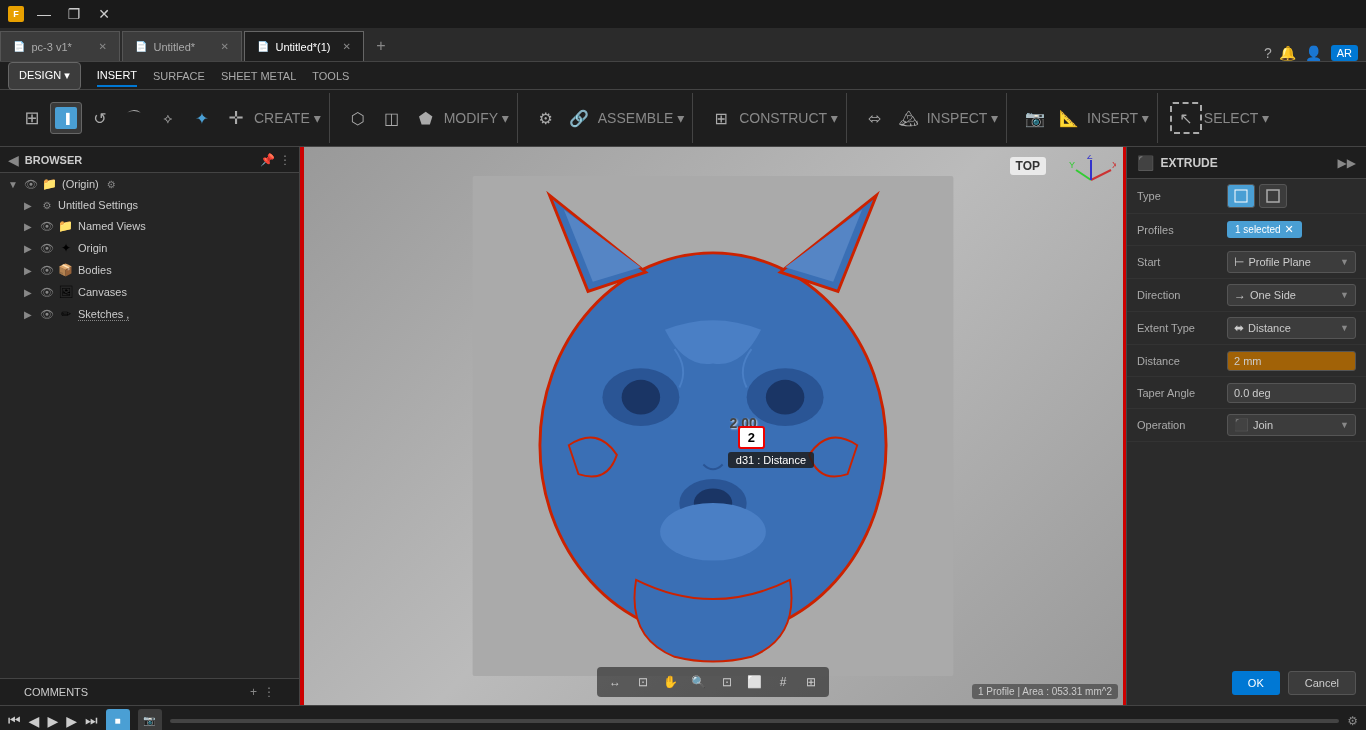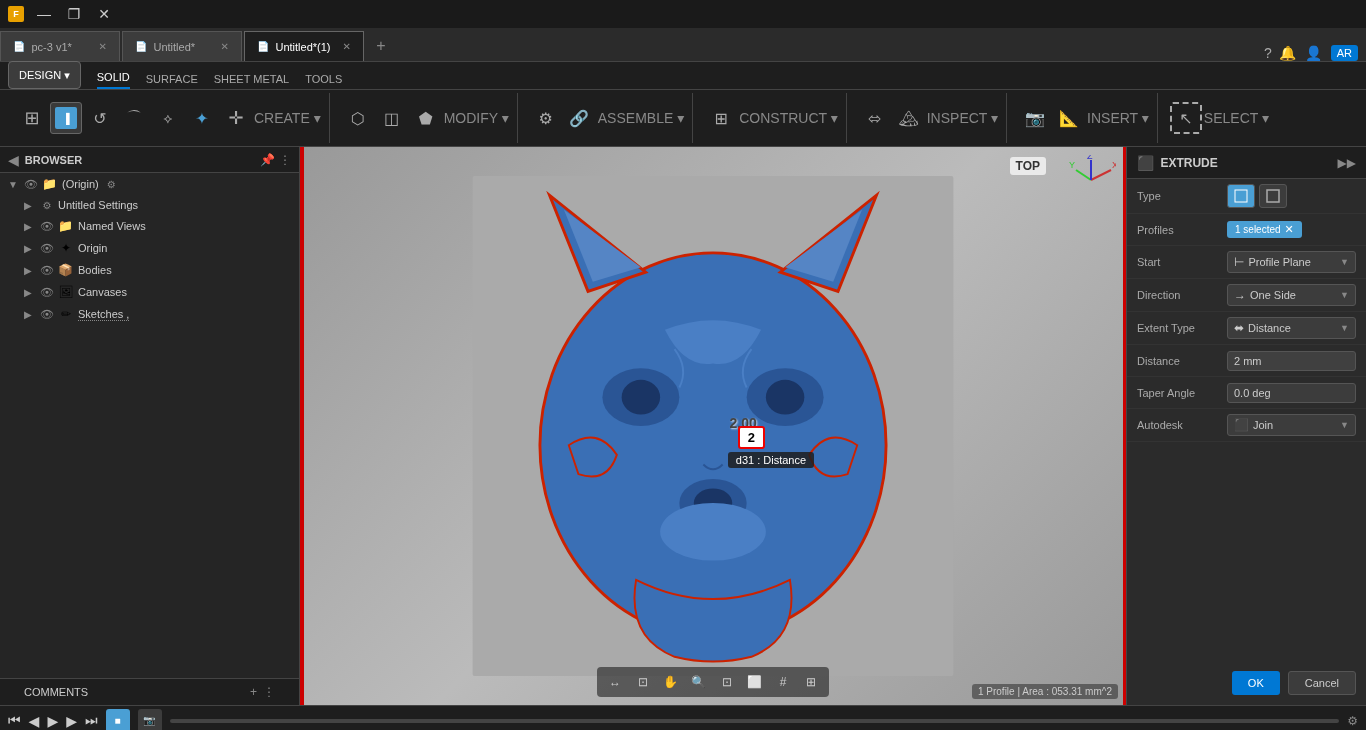--- a/index.html
+++ b/index.html
@@ -17,21 +17,21 @@
     .tab { height: 30px; display: flex; align-items: center; padding: 0 12px; background: #3c3c3c; border: 1px solid #555; border-bottom: none; margin-right: 2px; cursor: pointer; font-size: 11px; color: #aaa; gap: 6px; min-width: 120px; }
     .tab.active { background: #1e1e1e; color: #fff; border-color: #666; }
     .tab .tab-close { font-size: 10px; color: #888; margin-left: auto; cursor: pointer; }
     .tab .tab-icon { font-size: 10px; }
     #tabbar .tab-add { width: 30px; height: 30px; display: flex; align-items: center; justify-content: center; color: #888; cursor: pointer; font-size: 16px; }
     #tabbar .tab-actions { display: flex; align-items: center; padding: 0 8px; gap: 8px; }
     #tabbar .tab-action-btn { color: #aaa; cursor: pointer; font-size: 14px; }
 
     
     #toolbar { background: #1e1e1e; border-bottom: 1px solid #444; }
-    #toolbar-tabs { display: flex; align-items: flex-end; padding: 0 8px; height: 28px; border-bottom: 1px solid #444; gap: 16px; }
+    #toolbar-tabs { display: flex; align-items: center; padding: 0 8px; height: 28px; border-bottom: 1px solid #444; gap: 16px; }
     .toolbar-tab { font-size: 11px; color: #aaa; cursor: pointer; padding: 4px 0; }
     .toolbar-tab.active { color: #fff; border-bottom: 2px solid #0078d4; }
     #toolbar-content { display: flex; align-items: center; padding: 2px 8px; height: 56px; gap: 4px; }
     .tool-group { display: flex; align-items: center; gap: 2px; padding: 0 8px; border-right: 1px solid #444; height: 50px; }
     .tool-group:last-child { border-right: none; }
     .tool-group-label { font-size: 14px; color: #888; }
     .tool-buttons { display: flex; align-items: center; gap: 2px; }
     .tool-btn { width: 32px; height: 32px; display: flex; flex-direction: column; align-items: center; justify-content: center; cursor: pointer; border-radius: 3px; border: 1px solid transparent; gap: 2px; }
     .tool-btn .icon-box { width: 22px; height: 22px; display: flex; align-items: center; justify-content: center; font-size: 14px; }
     .design-btn { background: #3c3c3c; border: 1px solid #666 !important; border-radius: 4px; padding: 4px 10px; color: #fff; font-size: 11px; cursor: pointer; display: flex; align-items: center; gap: 4px; height: 28px; }
@@ -146,21 +146,21 @@
     <span class="tab-action-btn">👤</span>
     <span class="tab-action-btn" style="font-size:11px; background:#0078d4; color:white; padding:2px 6px; border-radius:3px;">AR</span>
   </div>
 </div>
 
 <div id="toolbar">
   <div id="toolbar-tabs">
     <div class="design-btn">
       <span>DESIGN ▾</span>
     </div>
-    <div class="toolbar-tab active">SOLID</div>
+    <div class="toolbar-tab active">INSERT</div>
     <div class="toolbar-tab">SURFACE</div>
     <div class="toolbar-tab">SHEET METAL</div>
     <div class="toolbar-tab">TOOLS</div>
   </div>
   <div id="toolbar-content">
 
     <div class="tool-group">
       <div class="tool-buttons">
         <div class="tool-btn">
           <div class="icon-box" style="font-size:18px; color:#aaa;">⊞</div>
@@ -476,33 +476,33 @@
             <span>Distance</span>
           </span>
           <span class="panel-select-arrow">▼</span>
         </div>
       </div>
     </div>
 
     <div class="panel-row">
       <span class="panel-label">Distance</span>
       <div class="panel-control">
-        <input class="panel-input" type="text" value="2 mm" style="background: #404040; border: 1px solid rgb(85, 85, 85); color: rgb(204, 204, 204); font-size: 11px; padding: 3px 6px; border-radius: 3px; width: 100%; outline: none;">
+        <input class="panel-input" type="text" value="2 mm" style="background: #a16207; border: 1px solid rgb(85, 85, 85); color: rgb(204, 204, 204); font-size: 11px; padding: 3px 6px; border-radius: 3px; width: 100%; outline: none;">
       </div>
     </div>
 
     <div class="panel-row">
       <span class="panel-label">Taper Angle</span>
       <div class="panel-control">
         <input class="panel-input" type="text" value="0.0 deg" style="background: rgb(60, 60, 60); border: 1px solid rgb(85, 85, 85); color: rgb(204, 204, 204); font-size: 11px; padding: 3px 6px; border-radius: 3px; width: 100%; outline: none;">
       </div>
     </div>
 
     <div class="panel-row">
-      <span class="panel-label">Autodesk</span>
+      <span class="panel-label">Operation</span>
       <div class="panel-control">
         <div class="panel-select">
           <span style="display:flex;align-items:center;gap:4px;">
             <span style="font-size:12px;">⬛</span>
             <span>Join</span>
           </span>
           <span class="panel-select-arrow">▼</span>
         </div>
       </div>
     </div>

